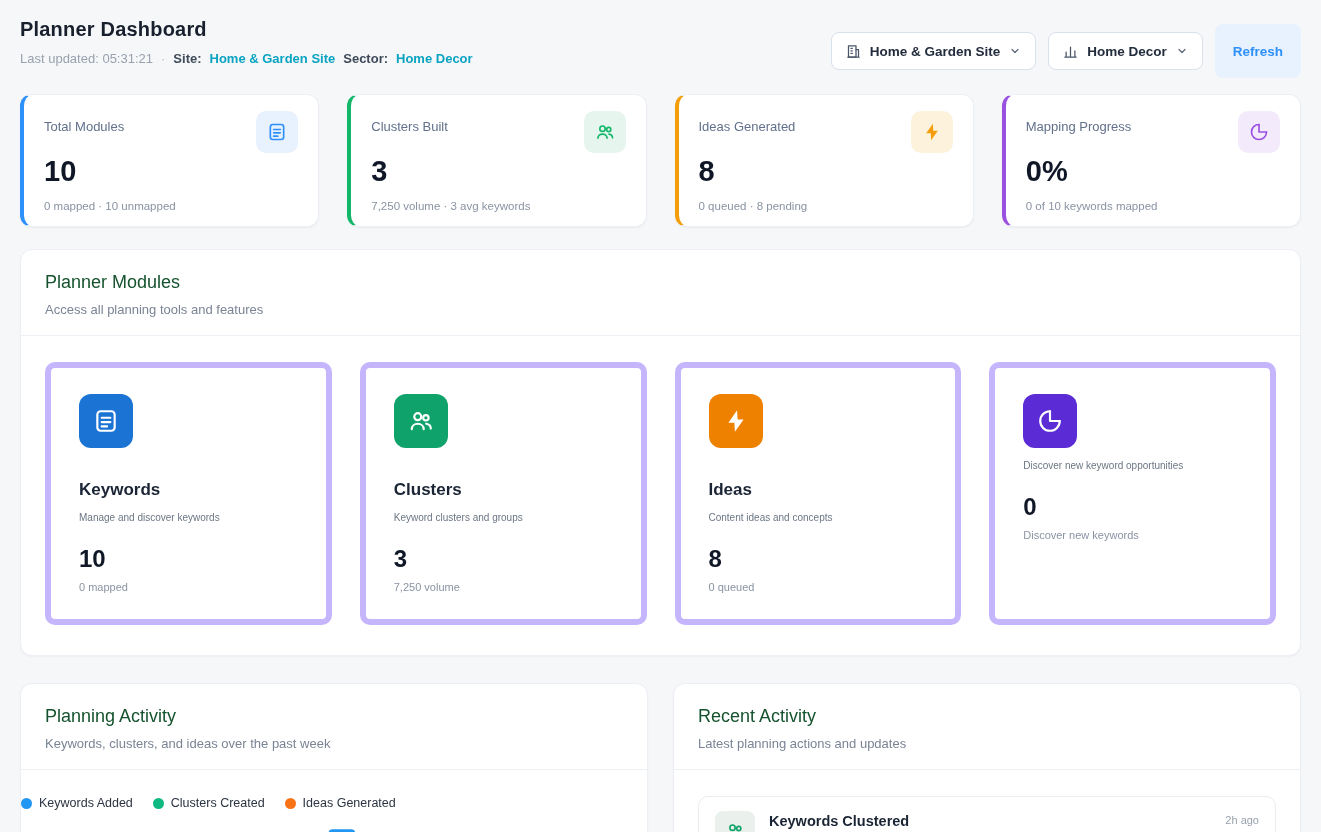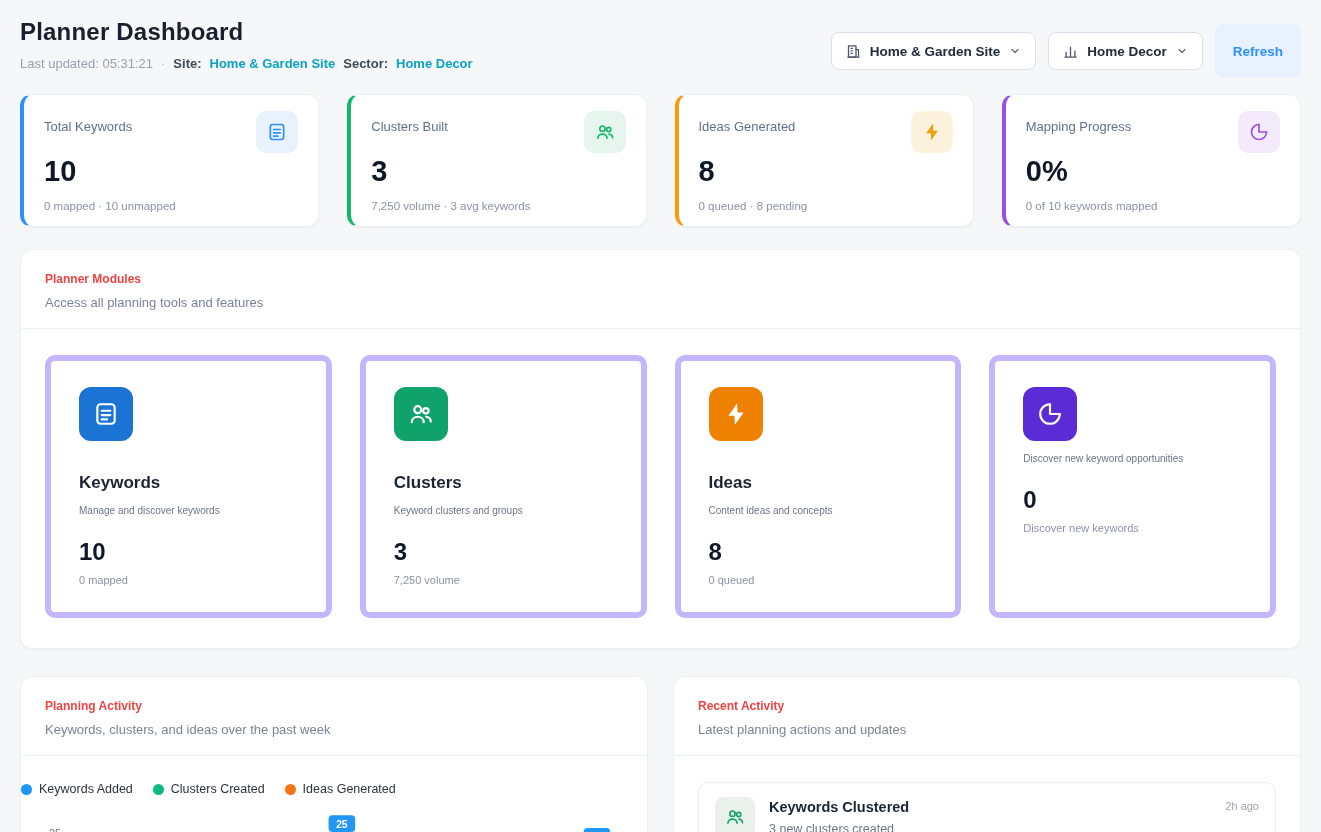--- a/index.html
+++ b/index.html
@@ -6,21 +6,21 @@
   html, body { width: 1321px; height: 832px; overflow: hidden; }
   body {
     background: #f6f7f9;
     color: #1a2434;
     font-family: "Liberation Sans", sans-serif;
   }
   .page { padding: 18px 20px 0; }
 
   
   .header { display: flex; justify-content: space-between; align-items: flex-start; }
-  h1 { font-size: 24px; font-weight: 700; color: #18202e; letter-spacing: .2px; }
+  h1 { font-size: 20px; font-weight: 700; color: #18202e; letter-spacing: .2px; }
   .meta { margin-top: 10px; display: flex; align-items: center; gap: 8px; font-size: 13px; }
   .meta-muted { color: #98a1ae; }
   .meta-dot { color: #b6bdc8; }
   .meta-strong { color: #3f4a5a; font-weight: 700; }
   .meta-link { color: #0aa3c2; font-weight: 700; text-decoration: none; cursor: pointer; }
   .controls { display: flex; gap: 12px; align-items: center; padding-top: 6px; }
   .dropdown {
     height: 38px; background: #fff; border: 1px solid #d9e1ec; border-radius: 8px;
     display: flex; align-items: center; gap: 9px; padding: 0 14px;
     font-size: 13.5px; font-weight: 700; color: #222c3c; cursor: pointer;
@@ -48,21 +48,21 @@
   }
   .stat-value { font-size: 29px; font-weight: 800; color: #101828; margin-top: 2px; }
   .stat-caption { font-size: 11.5px; color: #8a93a3; margin-top: 12px; }
 
   
   .panel {
     background: #fff; border: 1px solid #eceff4; border-radius: 12px;
     box-shadow: 0 1px 2px rgba(16,24,40,.04); margin-top: 22px;
   }
   .panel-head { padding: 22px 24px 0; }
-  .panel-title { font-size: 12px; font-weight: 700; color: #ef4444; }
+  .panel-title { font-size: 18px; font-weight: 400; color: #14532d; }
   .panel-sub { font-size: 13px; color: #7a8494; margin-top: 9px; }
   .panel-divider { height: 1px; background: #edf0f4; margin-top: 18px; }
 
   
   .modules { display: grid; grid-template-columns: repeat(4, 1fr); gap: 28px; padding: 26px 24px 30px; }
   .module-card { border: 6px solid #c4b5fd; border-radius: 10px; padding: 26px 28px; cursor: pointer; background: #fff; }
   .module-icon {
     width: 54px; height: 54px; border-radius: 12px; background: var(--accent, #555); color: #fff;
     display: flex; align-items: center; justify-content: center;
   }
@@ -142,21 +142,21 @@
         </span>
       </button>
       <button class="btn-refresh">Refresh</button>
     </div>
   </header>
 
   <section class="stats">
 
     <div class="stat-card" style="--accent: #2e90fa; --tint: #e8f1fe;">
       <div class="stat-top">
-        <div class="stat-label">Total Keywords</div>
+        <div class="stat-label">Total Modules</div>
         <div class="stat-icon">
           <svg width="20" height="20" viewBox="0 0 24 24" fill="none" stroke="currentColor" stroke-width="2" stroke-linecap="round" stroke-linejoin="round">
               <rect x="4" y="3" width="16" height="18" rx="3"></rect>
               <path d="M8 9h8M8 13h8M8 17h5"></path>
             </svg>
         </div>
       </div>
       <div class="stat-value">10</div>
       <div class="stat-caption">0 mapped · 10 unmapped</div>
     </div>

